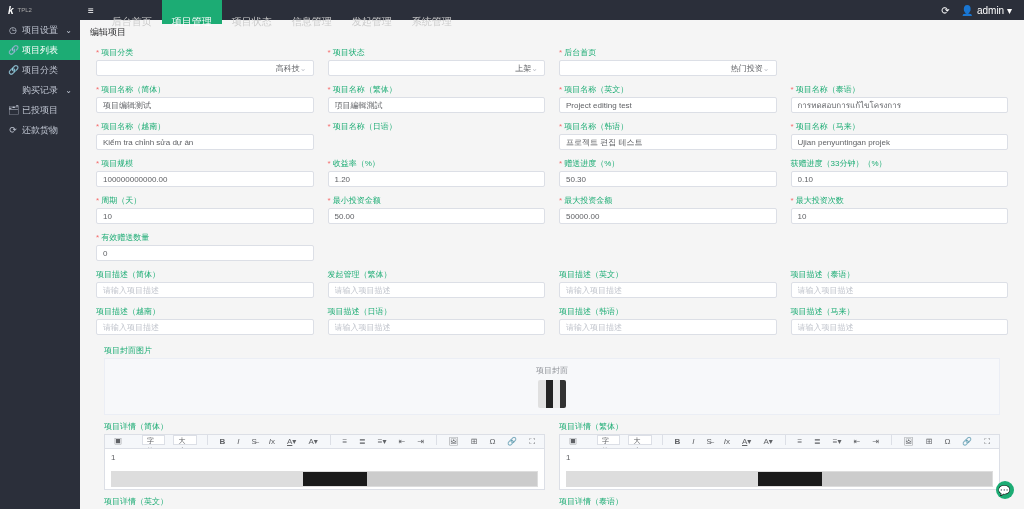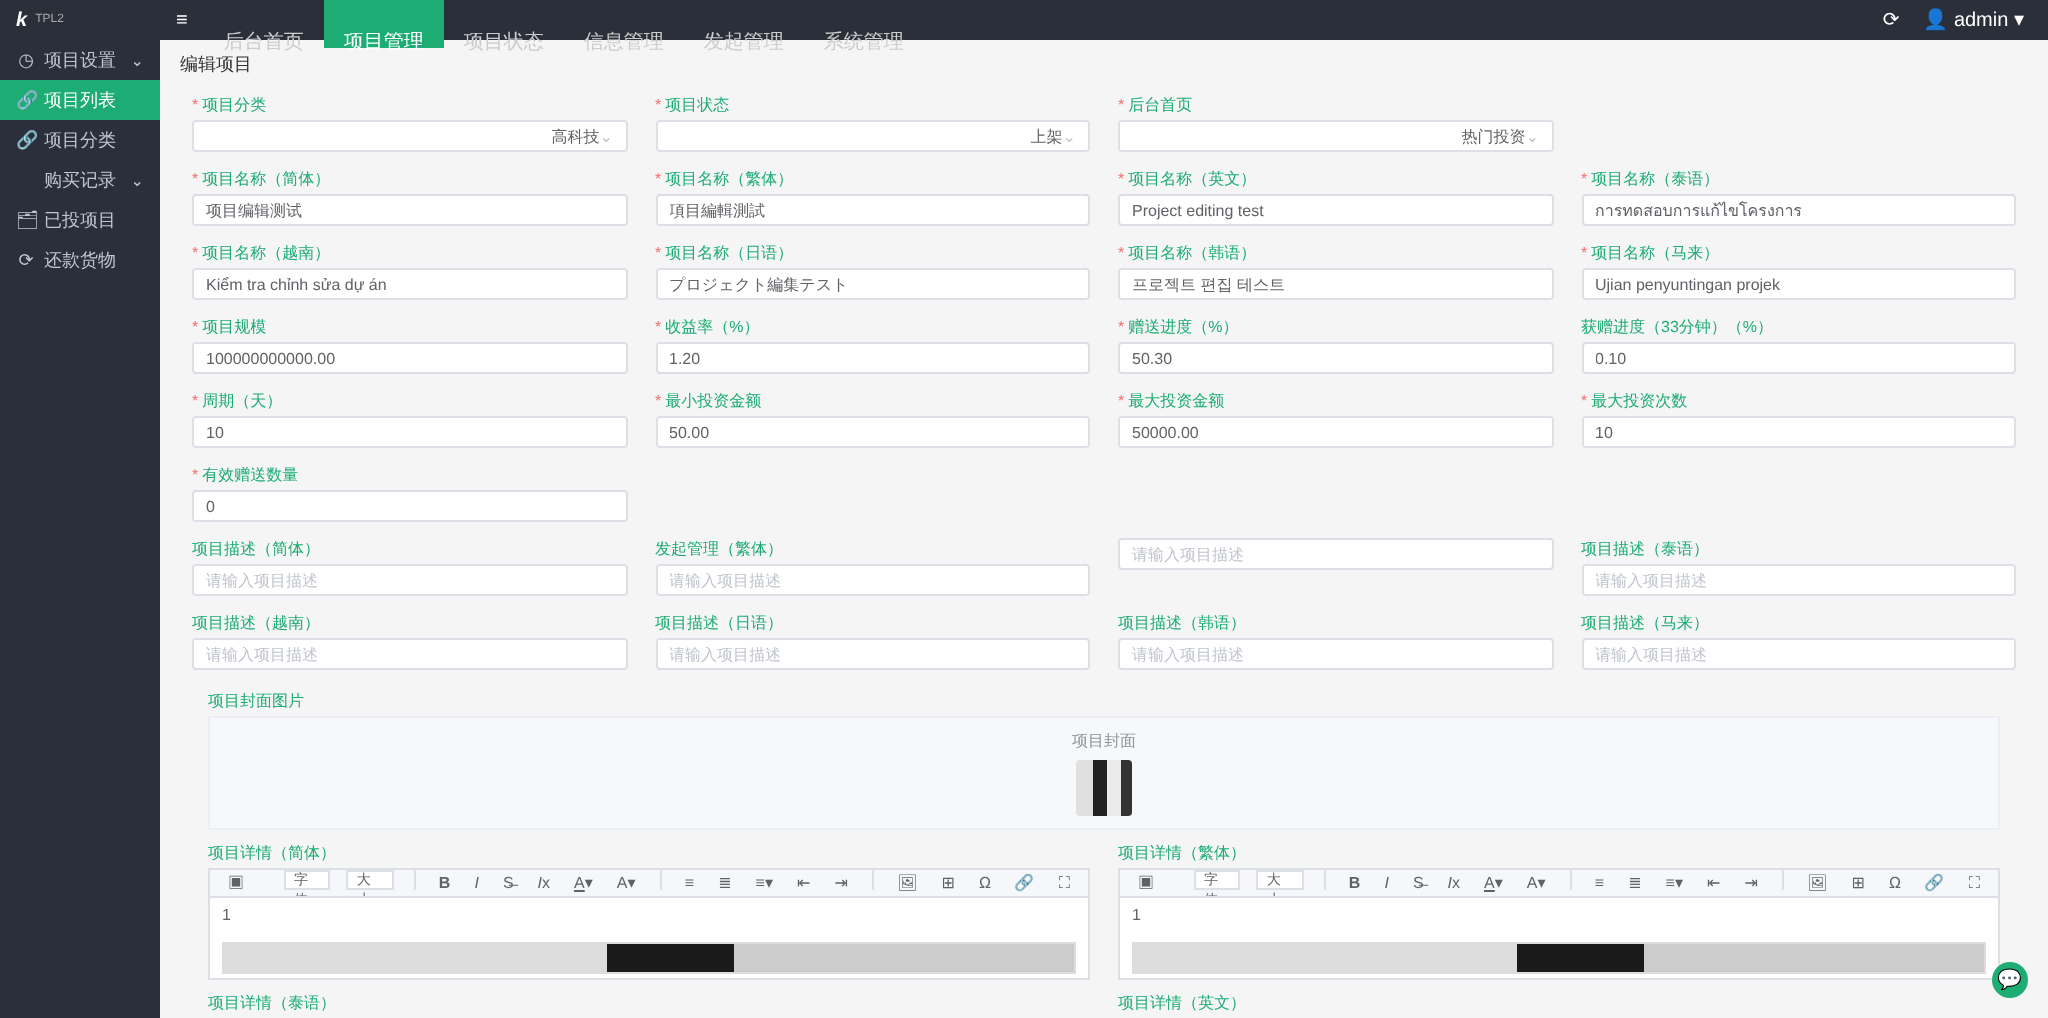--- a/index.html
+++ b/index.html
@@ -315,21 +315,20 @@
             <span class="req">*</span>
             <span>项目名称（越南）</span>
           </div>
           <input value="Kiểm tra chỉnh sửa dự án" style="">
         </div>
       <div class="field">
           <div class="field-label">
             <span class="req">*</span>
             <span>项目名称（日语）</span>
           </div>
-          <input value="プロジェクト編集テスト" style="">
         </div>
       <div class="field">
           <div class="field-label">
             <span class="req">*</span>
             <span>项目名称（韩语）</span>
           </div>
           <input value="프로젝트 편집 테스트" style="">
         </div>
       <div class="field">
           <div class="field-label">
@@ -421,20 +420,23 @@
           </div>
           <input placeholder="请输入项目描述" style="">
         </div>
       <div class="field">
           <div class="field-label">
             <span>发起管理（繁体）</span>
           </div>
           <input placeholder="请输入项目描述" style="">
         </div>
       <div class="field">
+          <div class="field-label">
+            <span>项目描述（英文）</span>
+          </div>
           <input placeholder="请输入项目描述" style="">
         </div>
       <div class="field">
           <div class="field-label">
             <span>项目描述（泰语）</span>
           </div>
           <input placeholder="请输入项目描述" style="">
         </div>
     </div>
 
@@ -531,25 +533,25 @@
         </div>
         <div class="editor-body">
           <span>1</span>
           <div class="strip"></div>
         </div>
       </div>
     </div>
 
     <div class="editors-row" style="padding-bottom:2px;">
       <div class="editor-col">
+        <div class="ed-label">项目详情（英文）</div>
+
+      </div>
+      <div class="editor-col">
         <div class="ed-label">项目详情（泰语）</div>
-
-      </div>
-      <div class="editor-col">
-        <div class="ed-label">项目详情（英文）</div>
 
       </div>
     </div>
 
   </div>
 </div>
 
 <div class="fab">
   <span>💬</span>
 </div>

